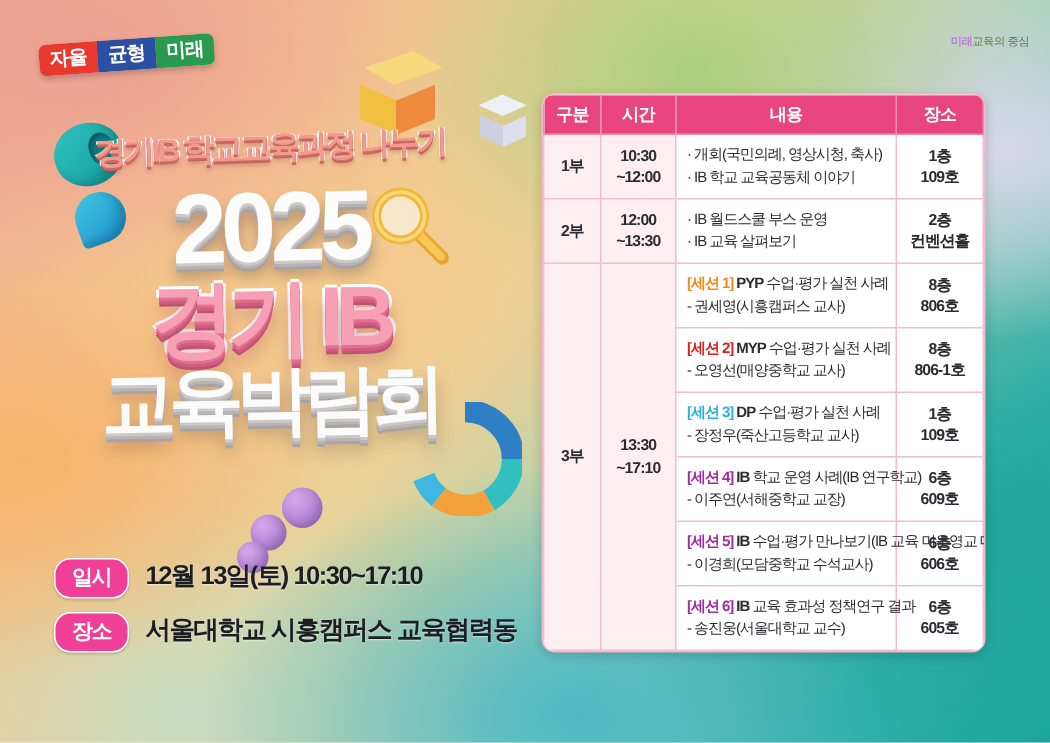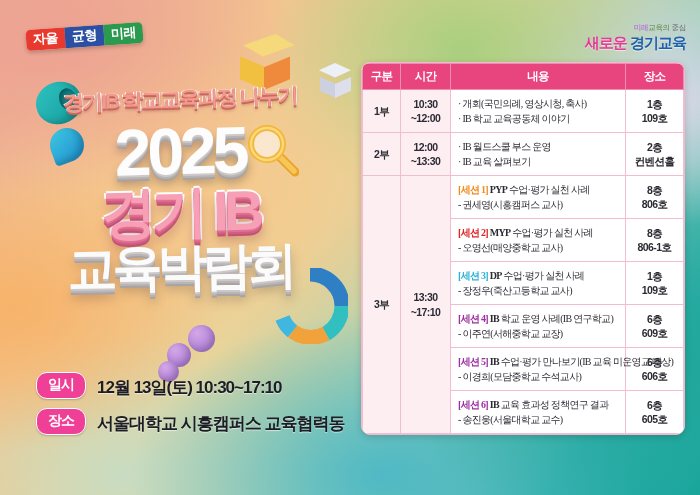--- a/index.html
+++ b/index.html
@@ -124,35 +124,35 @@
       font-size:50px; font-weight:bold; letter-spacing:-5px; line-height:1;
       color:#fbfbfb;
       text-shadow:
         0 2px 0 #cdc8c8, 0 4px 0 #bab5b5, 0 6px 0 #a9a4a4,
         0 9px 11px rgba(90,70,65,.42);
       transform:rotate(-1deg);
   }
 
   
   #info-block { position:absolute; left:36px; top:372px; width:320px; }
-  .info-row { display:flex; align-items:flex-end; margin-bottom:9px; }
+  .info-row { display:flex; align-items:flex-start; margin-bottom:9px; }
   .info-pill {
       background:#ef3f96; color:#fff; font-size:14px; font-weight:bold;
       letter-spacing:-1px; padding:3px 11px 4px; border-radius:11px;
       box-shadow:0 1px 2px rgba(0,0,0,.2); flex:none;
       border:1.5px solid #fff;
   }
   .info-text {
       margin-left:11px; font-size:17px; font-weight:bold; letter-spacing:-1px;
       color:#1d1d24; text-shadow:0 1px 1px rgba(255,255,255,.55);
   }
 
   
   #schedule-card {
-      position:absolute; left:361px; top:62px; width:324px;
+      position:absolute; left:361px; top:62px; width:296px;
       background:#fff; border-radius:9px; overflow:hidden;
       box-shadow:0 2px 7px rgba(0,0,0,.16);
       border:1px solid #f0b9cd;
   }
   table { width:100%; border-collapse:collapse; table-layout:fixed; }
   th, td { border:1px solid #f3bdd0; vertical-align:middle; }
   thead th {
       background:#e8457f; color:#fff; font-size:11.5px; font-weight:bold;
       letter-spacing:-.7px; padding:5px 0; text-align:center;
       border-color:#f08cb0;
@@ -160,21 +160,21 @@
   .col-gubun { width:38px; }
   .col-time  { width:50px; }
   .col-place { width:58px; }
 
   td.cell-gubun, td.cell-time {
       background:#fdeef2; text-align:center; font-size:10.5px; font-weight:bold;
       color:#2b2b33; letter-spacing:-.6px; line-height:1.35; padding:5px 1px;
   }
   td.cell-content {
       background:#fff; padding:6px 7px; font-size:10px; color:#2b2b33;
-      letter-spacing:-.7px; line-height:1.5;font-family:Liberation Serif, serif;
+      letter-spacing:-.7px; line-height:1.5;
   }
   td.cell-place {
       background:#fff; text-align:center; font-size:10.5px; font-weight:bold;
       color:#2b2b33; letter-spacing:-.6px; line-height:1.35; padding:5px 1px;
   }
   .sess-tag { font-weight:bold; }
   .line-1 { white-space:nowrap; }
   .line-2 { white-space:nowrap; }
   .kw { font-weight:bold; color:#2b2b33; }
 </style>
@@ -207,24 +207,20 @@
 
 <div id="brand-badge">
   <span class="bb-red">자율</span>
   <span class="bb-blue">균형</span>
   <span class="bb-green">미래</span>
 </div>
 
 <div id="gyeonggi-logo">
   <div class="sub">
     <b>미래</b><i>교육의</i> <u>중심</u>
-  </div>
-  <div class="main">
-    <span class="w1">새로운</span>
-    <span class="w2">경기교육</span>
   </div>
 </div>
 
 <div id="poster-head">
   <div id="event-subtitle">경기IB 학교교육과정 나누기</div>
 
   <div id="year-row">
     <div id="year-2025">2025</div>
     <svg id="magnifier" viewBox="0 0 54 54">
       <line x1="34" y1="33" x2="50" y2="49" stroke="#e8a42a" stroke-width="9" stroke-linecap="round"></line>

